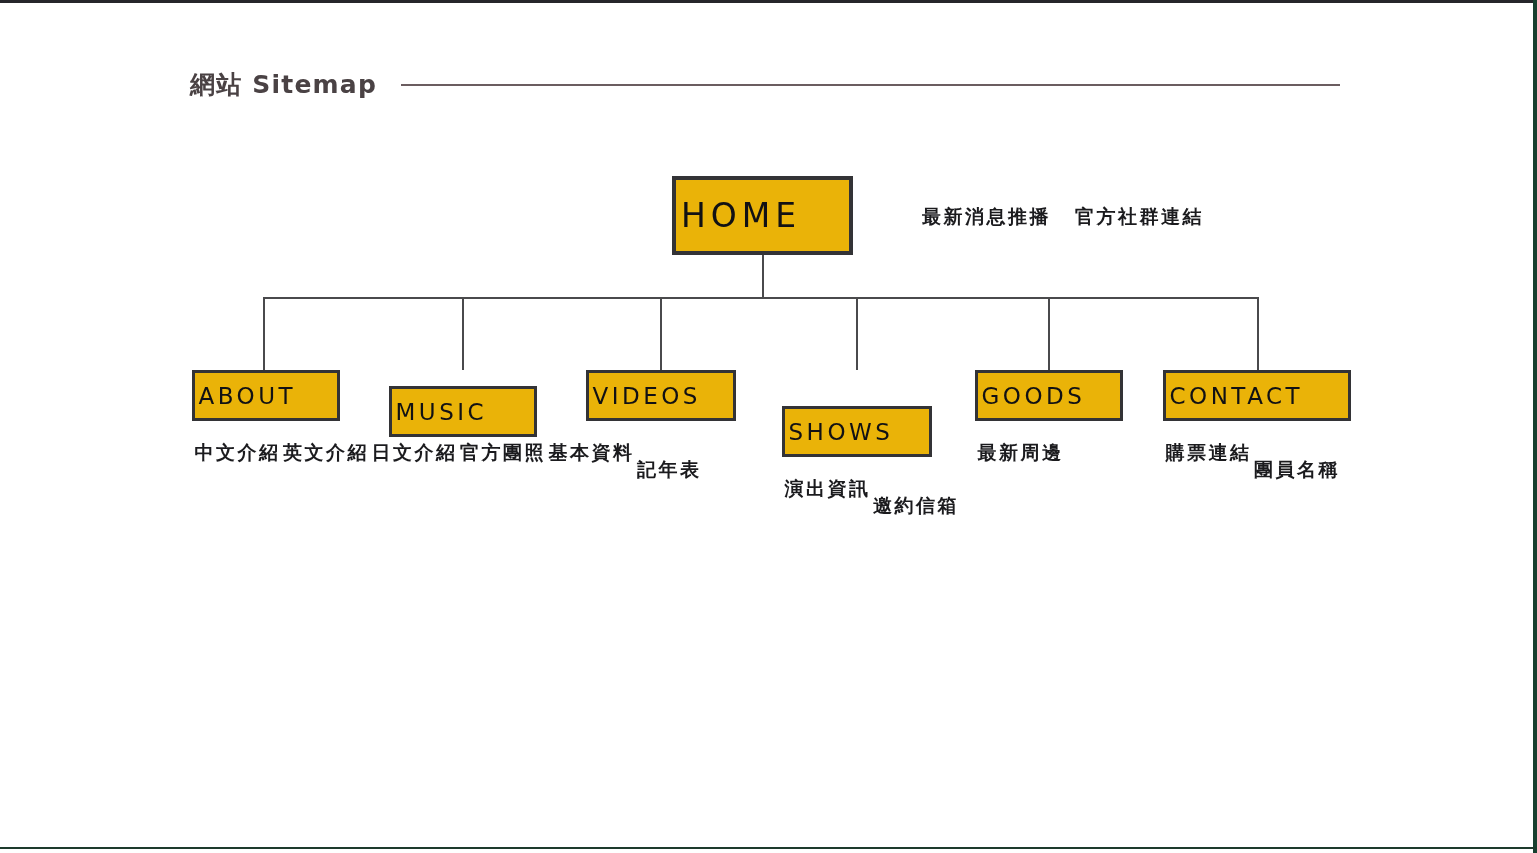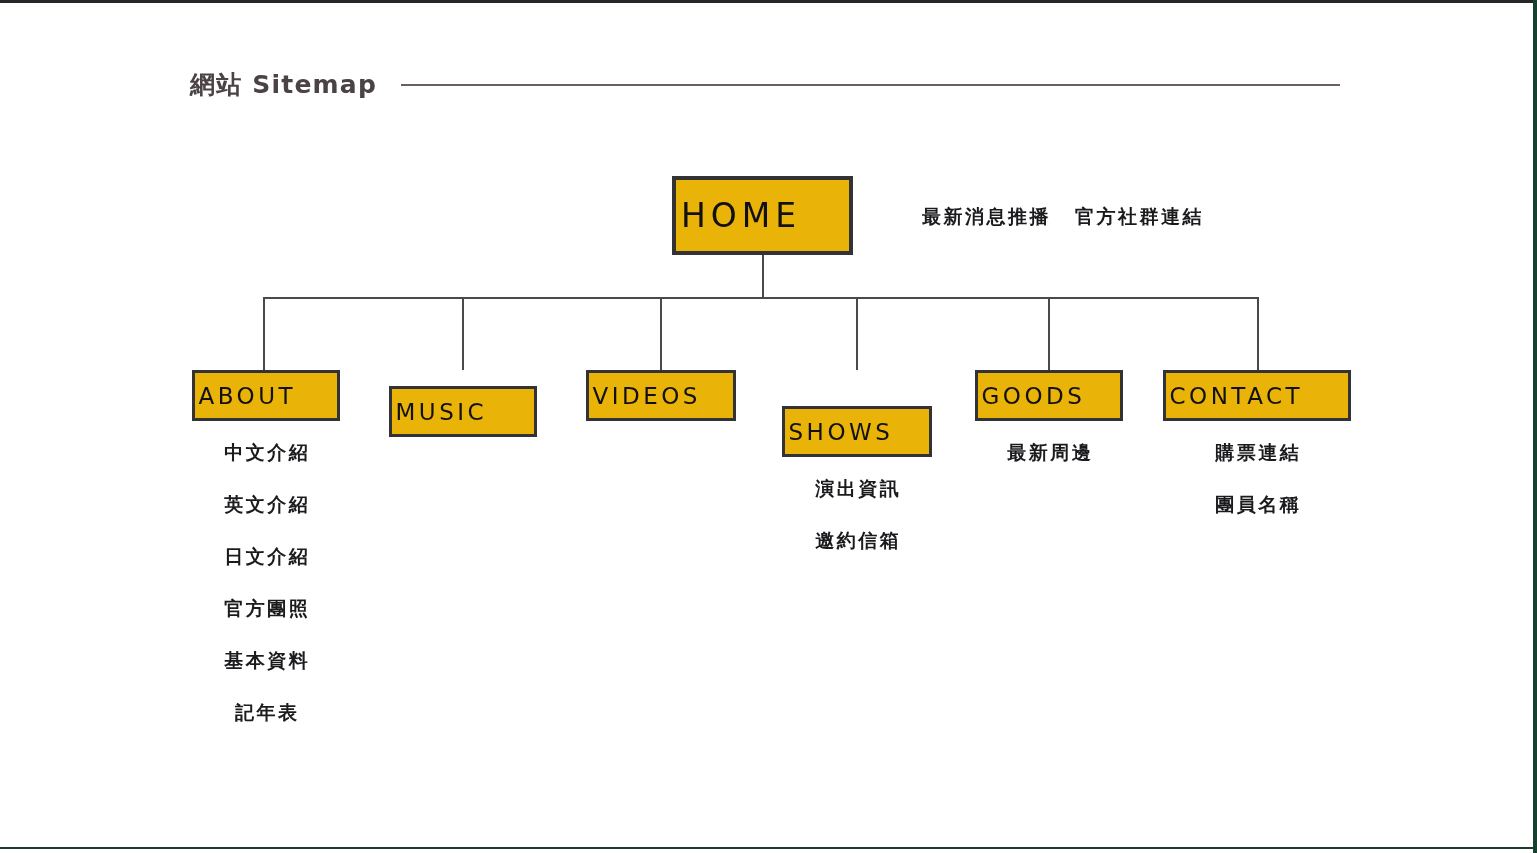--- a/index.html
+++ b/index.html
@@ -150,21 +150,21 @@
   .column .node-box {
     position: relative;
     left: 0;
     top: 0;
     height: 51px;
     width: 100%;
   }
   .children {
     margin-top: 22px;
     display: flex;
-    flex-direction: column;
+    flex-direction: row;
     align-items: center;
   }
   .child-item {
     font-size: 19px;
     font-weight: 700;
     letter-spacing: 2.5px;
     color: #1b1b1e;
     white-space: nowrap;
     line-height: 1;
     margin-bottom: 33px;

